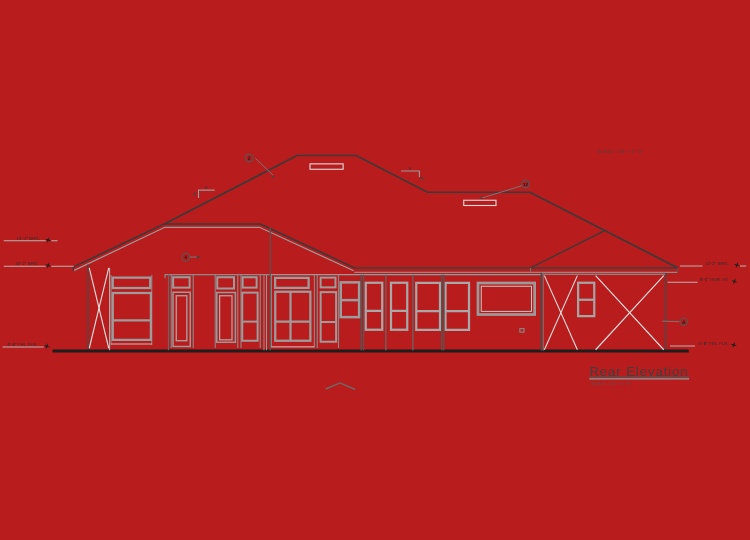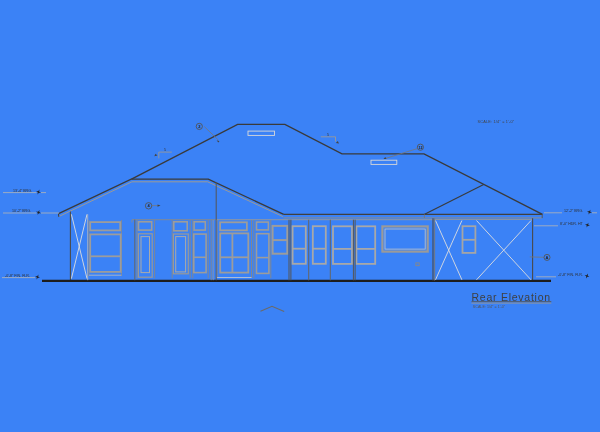--- a/index.html
+++ b/index.html
@@ -1,16 +1,16 @@
 <!DOCTYPE html>
 <html><head>
 <meta charset="utf-8">
 <style>
   html,body{margin:0;padding:0;background:#ffffff;}
-  #page{width:600px;height:432px;position:relative;background:#3b82f6;overflow:hidden;will-change:transform;opacity:0.999;}
+  #page{width:600px;height:432px;position:relative;background:#b91c1c;overflow:hidden;will-change:transform;opacity:0.999;}
   svg{position:absolute;top:0;left:0;}
   text{font-family:"Liberation Sans",sans-serif;}
 </style>
 </head>
 <body>
 <div id="page">
 <svg width="600" height="432" viewBox="0 0 600 432" opacity="0.999">
 
   <polyline points="131.5,179.2 237.6,124.4 284.9,124.4 342,153.8 424,153.8 542.4,214.4" fill="none" stroke="#3a3a3a" stroke-width="1.35"></polyline>
 

